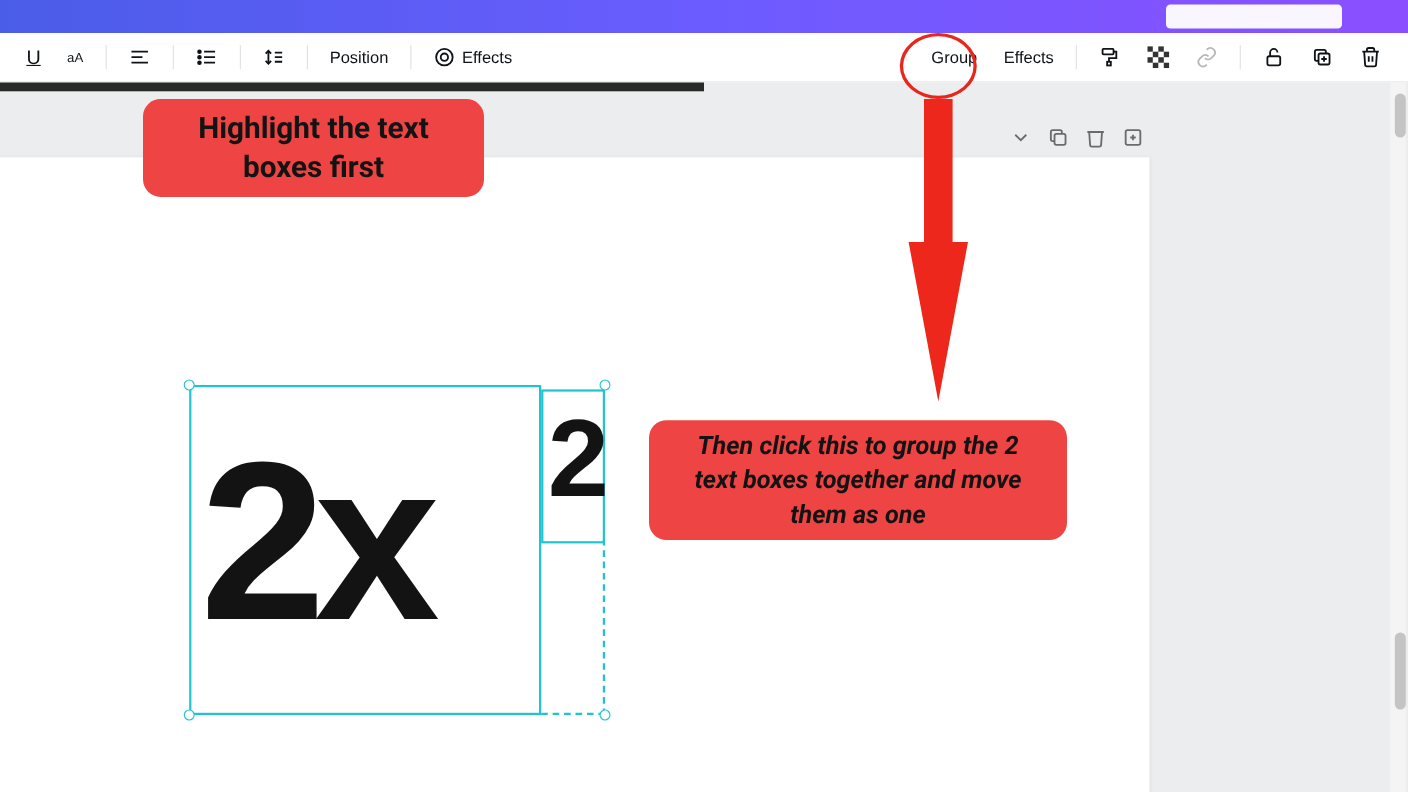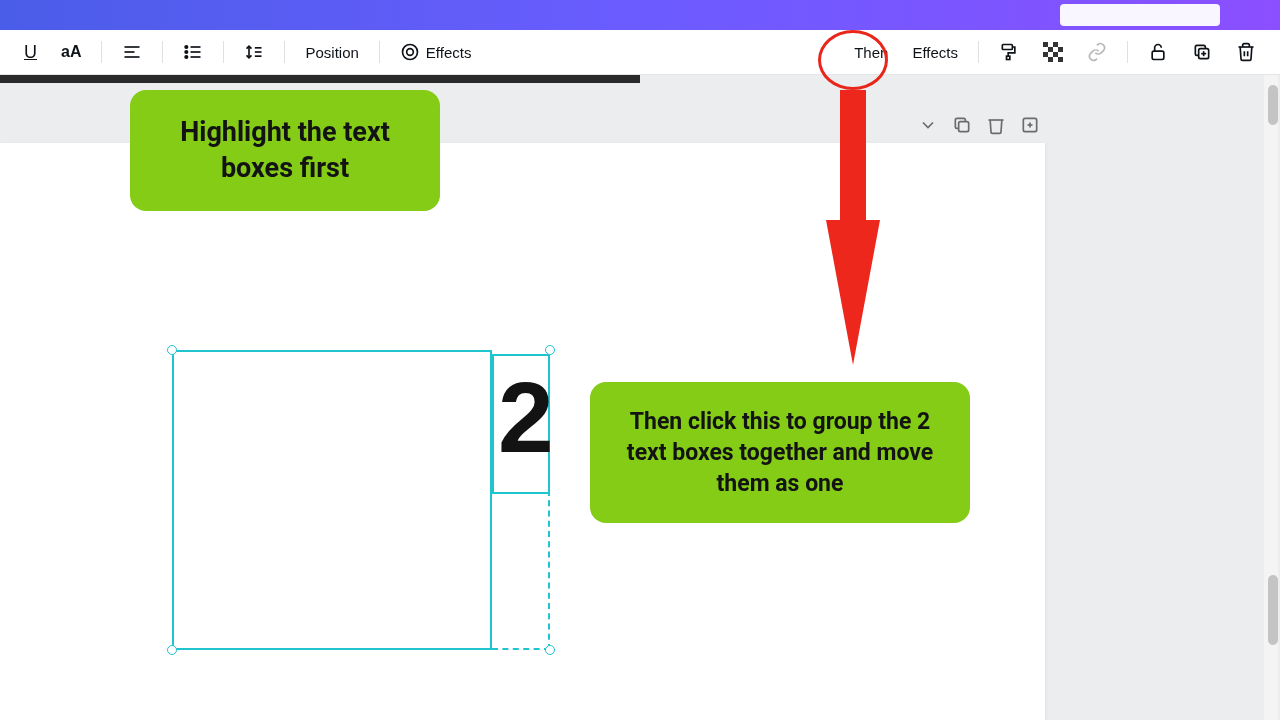--- a/index.html
+++ b/index.html
@@ -15,23 +15,23 @@
 .tb-icon.muted { color:#b8b8b8; }
 .tb-spacer { flex:1; }
 
 .canvas-area { position:absolute; top:75px; left:0; right:0; bottom:0; background:#ecedee; }
 .dark-strip { position:absolute; top:0; left:0; width:640px; height:8px; background:#2a2a2a; }
 .page-controls { position:absolute; top:40px; right:240px; display:flex; gap:14px; align-items:center; }
 .pc-icon { width:20px; height:20px; color:#6b6b6b; cursor:pointer; }
 
 .page { position:absolute; top:68px; left:0; width:1045px; height:652px; background:#fff; box-shadow:0 1px 4px rgba(0,0,0,0.08); }
 
-.callout { position:absolute; background:#84cc16; color:#131313; font-weight:700; border-radius:16px; padding:24px 24px; text-align:center; line-height:1.35; }
+.callout { position:absolute; background:#ef4444; color:#131313; font-weight:700; border-radius:16px; padding:8px 24px; text-align:center; line-height:1.35; }
 .callout-1 { top:90px; left:130px; width:310px; font-size:27px; }
-.callout-2 { top:382px; left:590px; width:380px; font-size:23px; }
+.callout-2 { top:382px; left:590px; width:380px; font-size:23px;font-style:italic; }
 
 .red-circle { position:absolute; top:30px; left:818px; width:70px; height:60px; border:3px solid #e8261c; border-radius:50%; z-index:5; }
 .arrow-svg { position:absolute; top:90px; left:818px; z-index:4; }
 
 .sel-group { position:absolute; top:350px; left:172px; width:380px; height:310px; }
 .sel-box { position:absolute; border:2px solid #1fc4cf; }
 .sel-main { top:0; left:0; width:320px; height:300px; }
 .sel-sup { top:4px; left:320px; width:58px; height:140px; }
 .sel-dash { position:absolute; top:140px; left:320px; width:58px; height:160px; border:2px dashed #1fc4cf; border-left:none; border-top:none; }
 .handle { position:absolute; width:10px; height:10px; background:#fff; border:1.5px solid #1fc4cf; border-radius:50%; }
@@ -48,21 +48,21 @@
 
 <div class="top-strip">
   <div class="upgrade-pill"></div>
 </div>
 
 <div class="toolbar">
   <button class="tb-btn">
       <span style="text-decoration:underline;font-size:18px;font-weight:500">U</span>
     </button>
   <button class="tb-btn">
-      <span style="font-size:16px;font-weight:700">aA</span>
+      <span style="font-size:12px;font-weight:400">aA</span>
     </button>
   <div class="tb-divider"></div>
   <button class="tb-btn">
       <span class="tb-icon">
         <svg viewBox="0 0 24 24" width="20" height="20" fill="none" stroke="currentColor" stroke-width="2">
           <line x1="3" y1="6" x2="21" y2="6"></line>
           <line x1="3" y1="12" x2="15" y2="12"></line>
           <line x1="3" y1="18" x2="21" y2="18"></line>
         </svg>
       </span>
@@ -101,21 +101,21 @@
         <svg viewBox="0 0 24 24" width="20" height="20" fill="none" stroke="currentColor" stroke-width="2">
           <circle cx="12" cy="12" r="9"></circle>
           <circle cx="12" cy="12" r="4"></circle>
         </svg>
       </span>
       <span>Effects</span>
     </button>
 
   <div class="tb-spacer"></div>
 
-  <button class="tb-btn">Then</button>
+  <button class="tb-btn">Group</button>
   <button class="tb-btn">Effects</button>
   <div class="tb-divider"></div>
   <button class="tb-btn">
       <span class="tb-icon">
         <svg viewBox="0 0 24 24" width="20" height="20" fill="none" stroke="currentColor" stroke-width="2">
           <rect x="4" y="3" width="12" height="6" rx="1"></rect>
           <path d="M16 6h3v7h-8v4"></path>
           <rect x="9" y="17" width="4" height="4"></rect>
         </svg>
       </span>
@@ -206,18 +206,19 @@
 </svg>
 
 <div class="sel-group">
   <div class="sel-box sel-main"></div>
   <div class="sel-box sel-sup"></div>
   <div class="sel-dash"></div>
   <div class="handle" style="top:-5px;left:-5px"></div>
   <div class="handle" style="top:-5px;left:373px"></div>
   <div class="handle" style="top:295px;left:-5px"></div>
   <div class="handle" style="top:295px;left:373px"></div>
+  <div class="big-text">2x</div>
   <div class="sup-text">2</div>
 </div>
 
 <div class="scrollbar"></div>
 <div class="scroll-thumb st1"></div>
 <div class="scroll-thumb st2"></div>
 
 </body></html>

